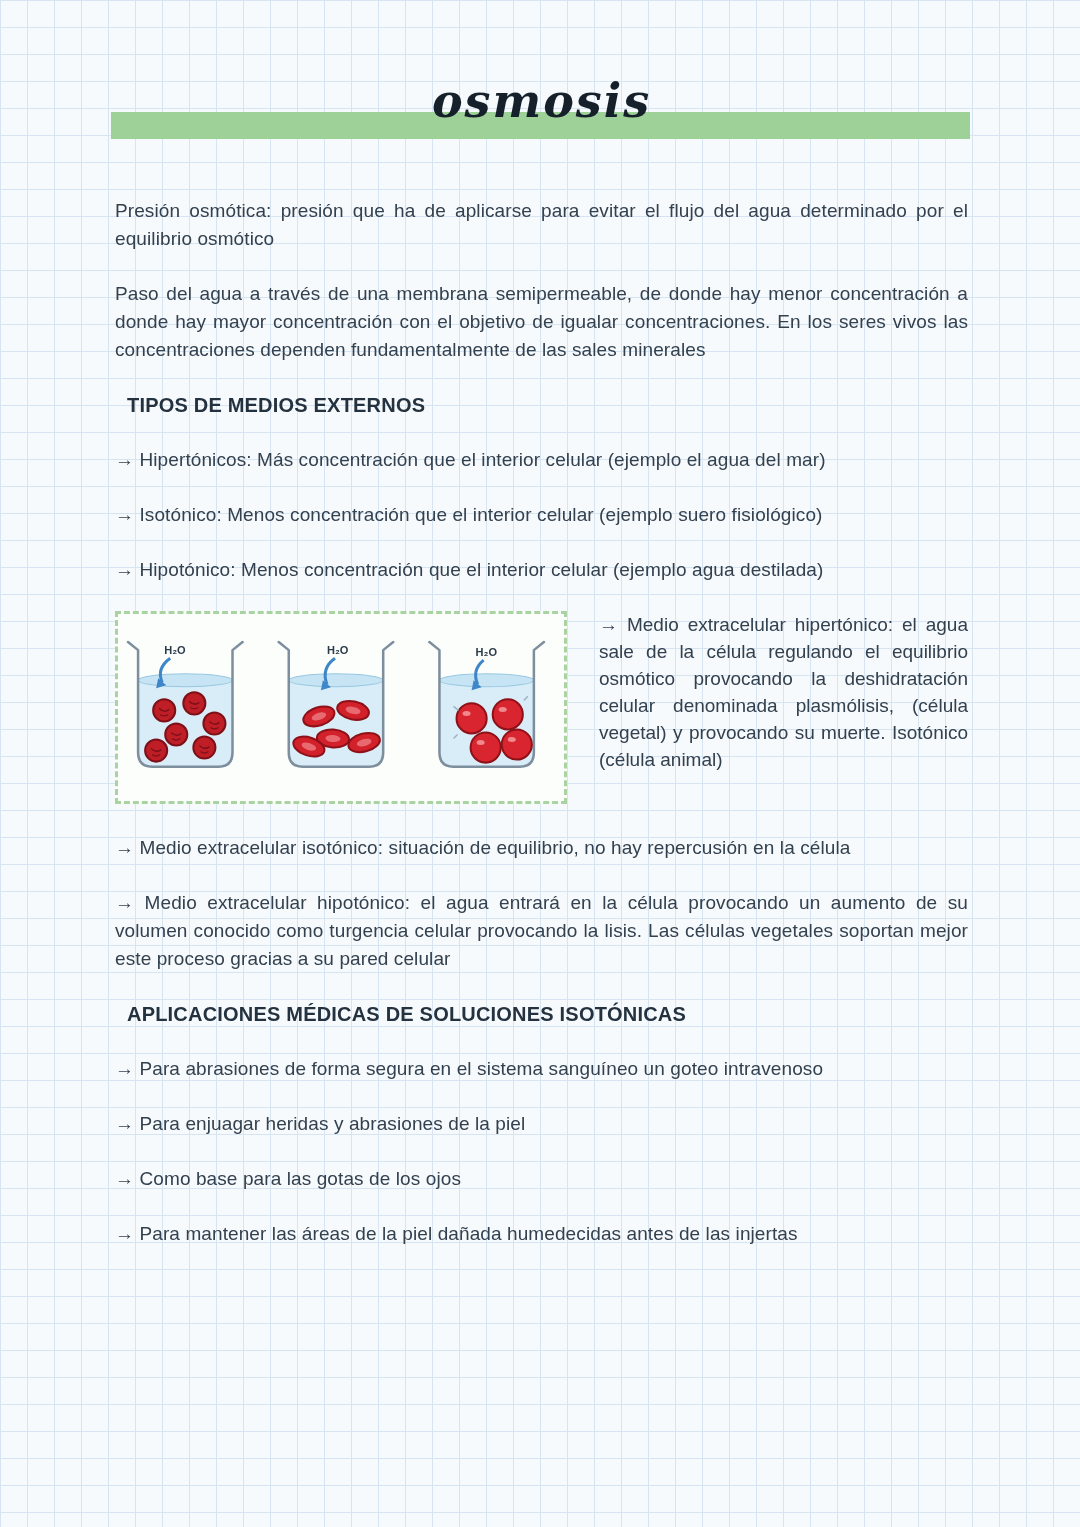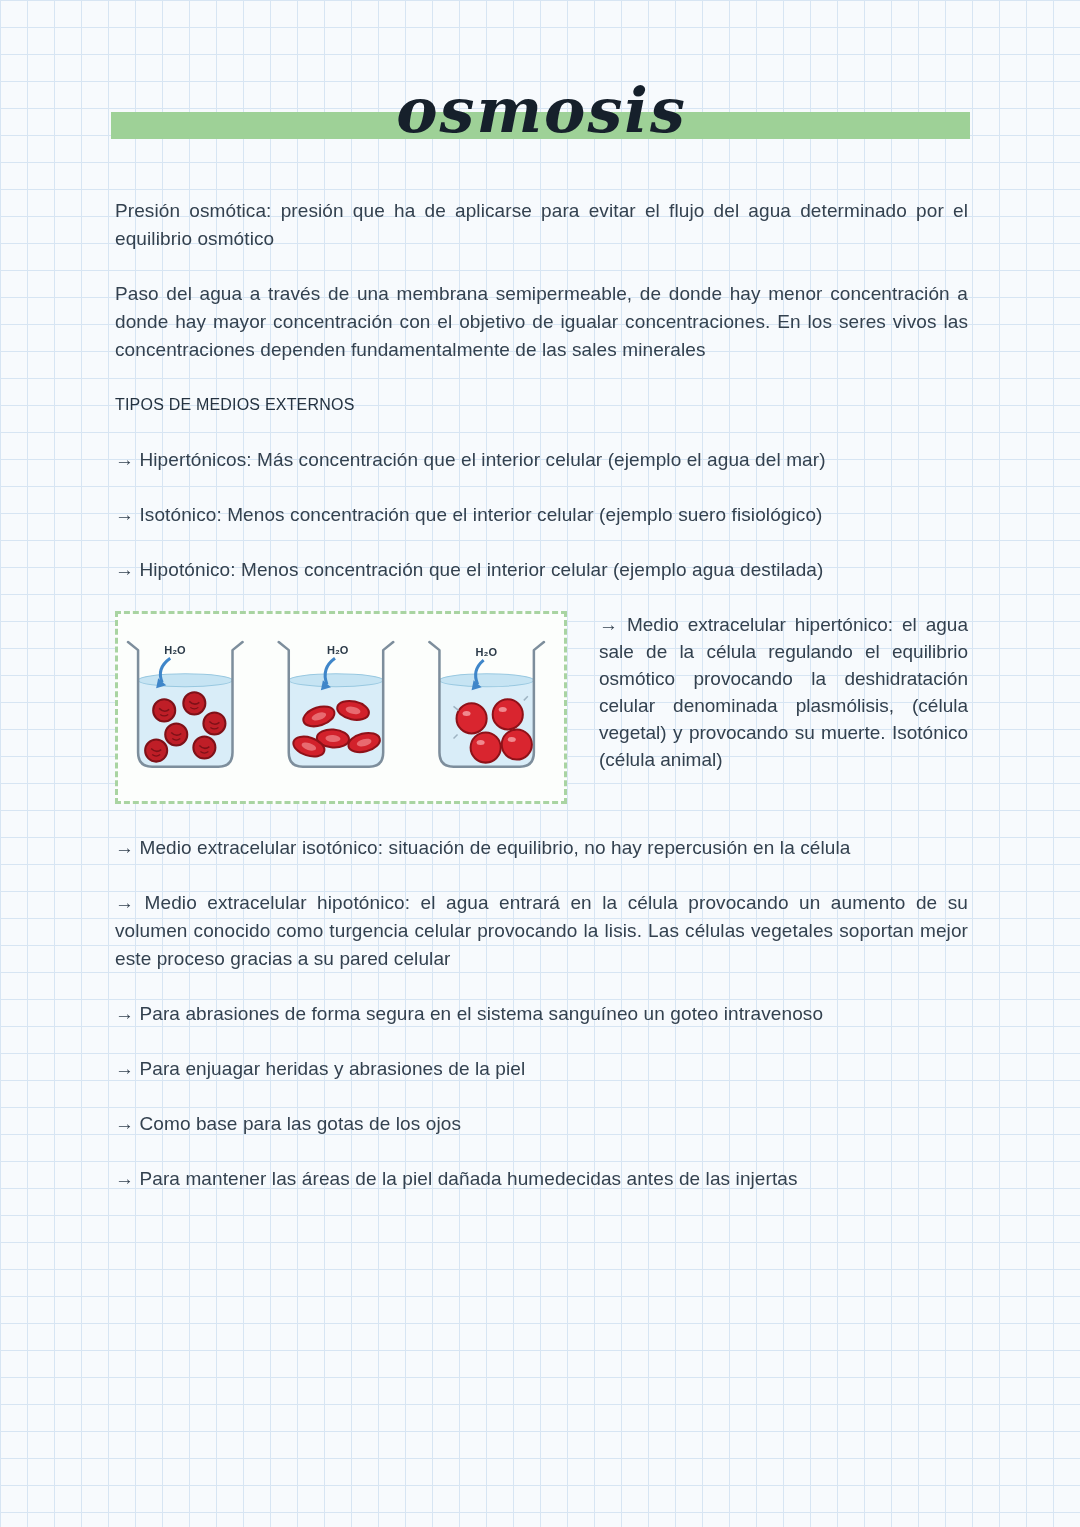--- a/index.html
+++ b/index.html
@@ -26,37 +26,37 @@
 
   
   .title-wrap { position: relative; height: 27px; margin: 0 0 58px 0; }
   .band { position: absolute; left: -4px; right: -2px; top: 0; bottom: 0; background: #9ed197; }
   .title {
     position: absolute; left: 0; right: 0; top: -38px; margin: 0;
     text-align: center;
     font-family: "DejaVu Serif", cursive, serif;
     font-style: italic;
     font-weight: bold;
-    font-size: 62px;
+    font-size: 46px;
     letter-spacing: 2px;
     color: #16202b;
   }
 
   .para, .bullet {
     margin: 0 0 27px 0;
     font-size: 19px;
     line-height: 28px;
     text-align: justify;
     letter-spacing: 0.1px;
   }
   .heading {
-    margin: 4px 0 27px 0;
-    font-size: 16px;
+    margin: 4px 0 27px 12px;
+    font-size: 20px;
     line-height: 28px;
-    font-weight: normal;
+    font-weight: bold;
     color: #243240;
     letter-spacing: 0.2px;
   }
 
   
   .figure-row { display: flex; gap: 32px; align-items: flex-start; margin: 0 0 30px 0; }
   .figure-box {
     flex: 0 0 auto;
     width: 452px;
     border: 3px dashed #a9d4a2;
@@ -158,20 +158,21 @@
             <line x1="30" y1="104" x2="26" y2="108" stroke="#9eb3c2" stroke-width="1.5"></line>
           </g>
         </svg>
       </div>
       <p class="figure-caption">→ Medio extracelular hipertónico: el agua sale de la célula regulando el equilibrio osmótico provocando la deshidratación celular denominada plasmólisis, (célula vegetal) y provocando su muerte. Isotónico (célula animal)</p>
     </div>
 
     <p class="bullet">→ Medio extracelular isotónico: situación de equilibrio, no hay repercusión en la célula</p>
     <p class="bullet">→ Medio extracelular hipotónico: el agua entrará en la célula provocando un aumento de su volumen conocido como turgencia celular provocando la lisis. Las células vegetales soportan mejor este proceso gracias a su pared celular</p>
 
+    <h2 class="heading">APLICACIONES MÉDICAS DE SOLUCIONES ISOTÓNICAS</h2>
 
     <p class="bullet">→ Para abrasiones de forma segura en el sistema sanguíneo un goteo intravenoso</p>
     <p class="bullet">→ Para enjuagar heridas y abrasiones de la piel</p>
     <p class="bullet">→ Como base para las gotas de los ojos</p>
     <p class="bullet">→ Para mantener las áreas de la piel dañada humedecidas antes de las injertas</p>
 
   </div>
 </div>
 
 </body></html>

